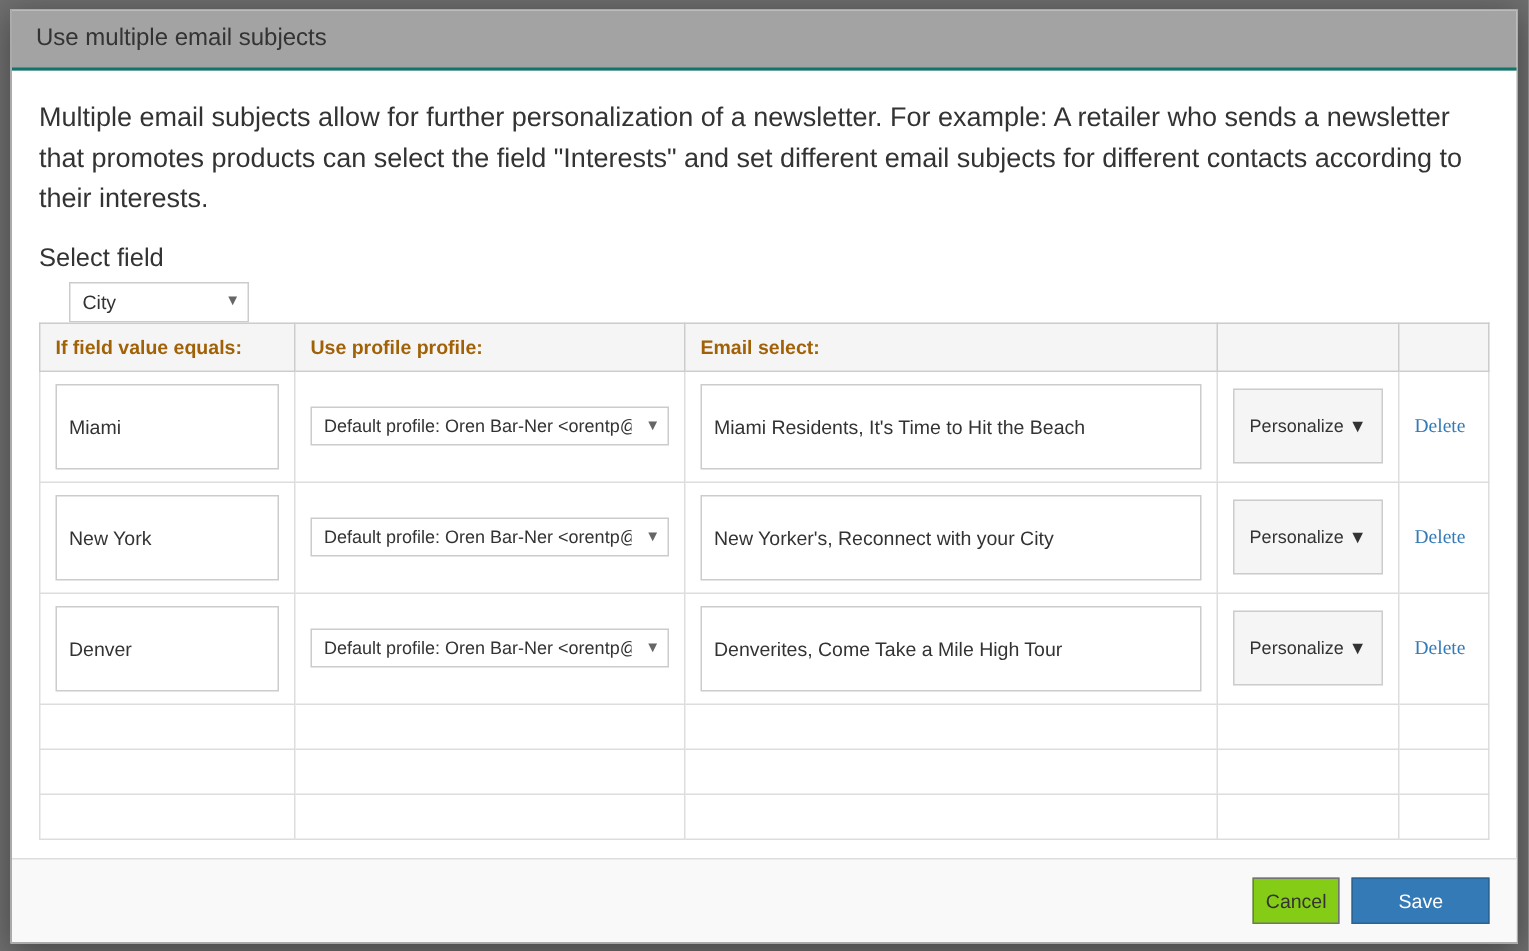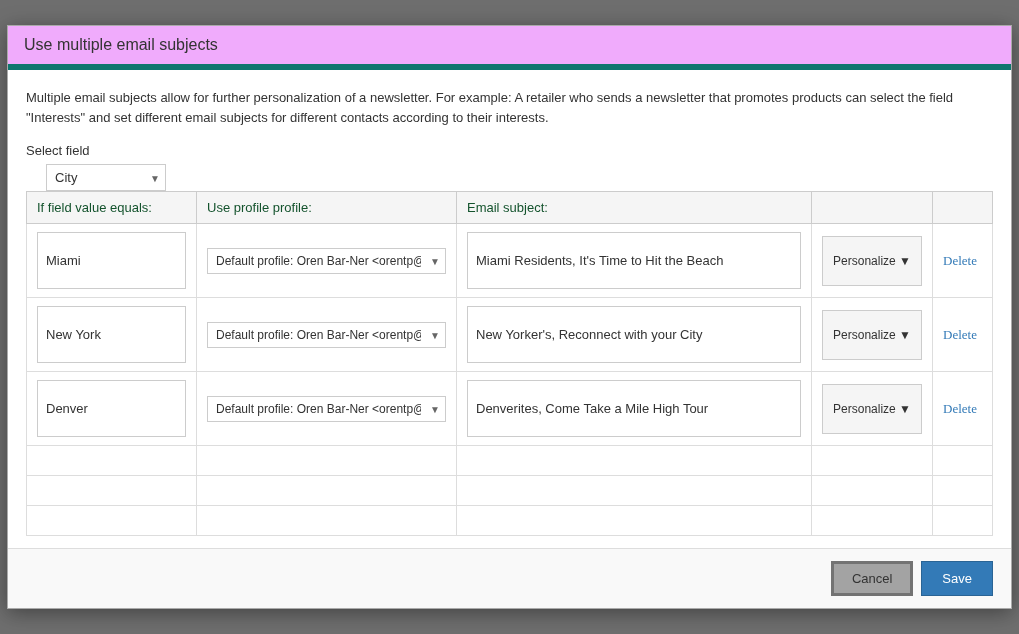--- a/index.html
+++ b/index.html
@@ -27,45 +27,45 @@
     .modal {
       background: #fff;
       width: 1005px;
       border: 1px solid #aaa;
       box-shadow: 0 4px 20px rgba(0,0,0,0.4);
       display: flex;
       flex-direction: column;
     }
 
     .modal-title-bar {
-      background: #f0abfc;
-      border-bottom: 6px solid #0f766e;
+      background: #a3a3a3;
+      border-bottom: 2px solid #0f766e;
       padding: 10px 16px;
     }
 
     .modal-title {
       font-size: 16px;
       color: #333;
       font-weight: normal;
     }
 
     .modal-body {
       padding: 18px 18px 12px 18px;
       flex: 1;
     }
 
     .description {
-      font-size: 13px;
+      font-size: 18px;
       color: #333;
       line-height: 1.5;
       margin-bottom: 16px;
     }
 
     .select-field-label {
-      font-size: 13px;
+      font-size: 17px;
       color: #333;
       margin-bottom: 6px;
     }
 
     .field-select-wrapper {
       position: relative;
       display: inline-block;
       padding-left: 20px;
     }
 
@@ -95,23 +95,23 @@
       width: 100%;
       border: 1px solid #ccc;
       border-collapse: collapse;
     }
 
     .conditions-table th {
       background: #f5f5f5;
       border: 1px solid #ccc;
       padding: 8px 10px;
       text-align: left;
-      font-weight: normal;
-      font-size: 13px;
-      color: #14532d;
+      font-weight: bold;
+      font-size: 13px;
+      color: #a16207;
     }
 
     .conditions-table td {
       border: 1px solid #ddd;
       padding: 8px 10px;
       vertical-align: middle;
     }
 
     .text-input {
       width: 100%;
@@ -185,33 +185,33 @@
     .modal-footer {
       border-top: 1px solid #ddd;
       padding: 12px 18px;
       display: flex;
       justify-content: flex-end;
       gap: 8px;
       background: #f9f9f9;
     }
 
     .cancel-btn {
-      background: #a3a3a3;
-      border: 3px solid #737373;
-      color: #333;
-      padding: 7px 18px;
+      background: #84cc16;
+      border: 1px solid #737373;
+      color: #333;
+      padding: 7px 8px;
       font-size: 13px;
       cursor: pointer;
     }
 
     .save-btn {
       background: #337ab7;
       border: 1px solid #2a6495;
       color: #fff;
-      padding: 7px 20px;
+      padding: 7px 30px;
       font-size: 13px;
       cursor: pointer;
     }
 
     .col-field { width: 170px; }
     .col-profile { width: 260px; }
     .col-subject { width: auto; }
     .col-personalize { width: 110px; }
     .col-delete { width: 60px; }
 
@@ -242,21 +242,21 @@
           <option>Region</option>
         </select>
         <span class="field-select-arrow">▼</span>
       </div>
 
       <table class="conditions-table">
         <thead>
           <tr>
             <th class="col-field">If field value equals:</th>
             <th class="col-profile">Use profile profile:</th>
-            <th class="col-subject th-email-subject">Email subject:</th>
+            <th class="col-subject th-email-subject">Email select:</th>
             <th class="col-personalize"></th>
             <th class="col-delete"></th>
           </tr>
         </thead>
         <tbody id="conditions-tbody">
         <tr>
               <td><input type="text" class="text-input" value="Miami" style=""></td>
               <td>
                 <div class="profile-select-wrapper">
                   <select class="profile-select"><option>Default profile: Oren Bar-Ner &lt;orentp@g</option></select>

